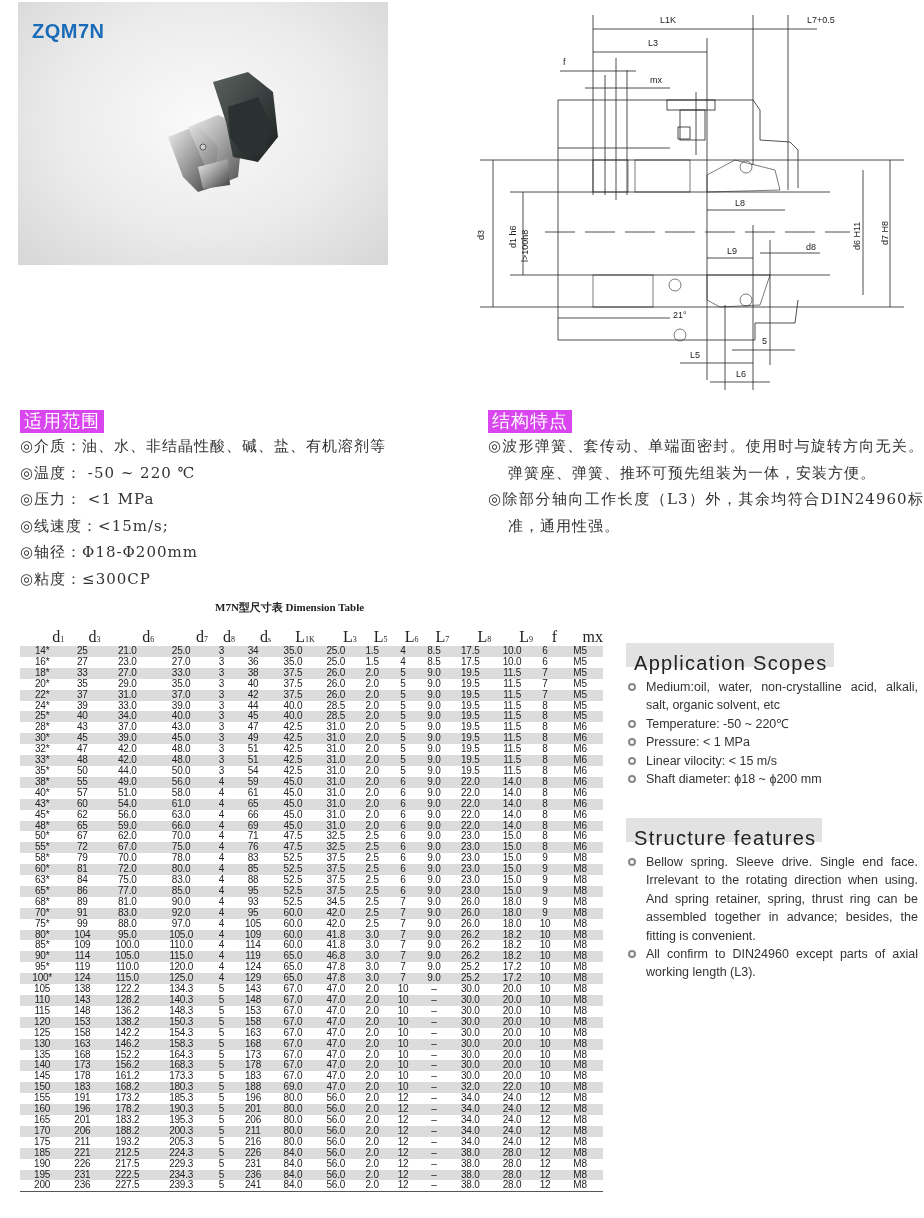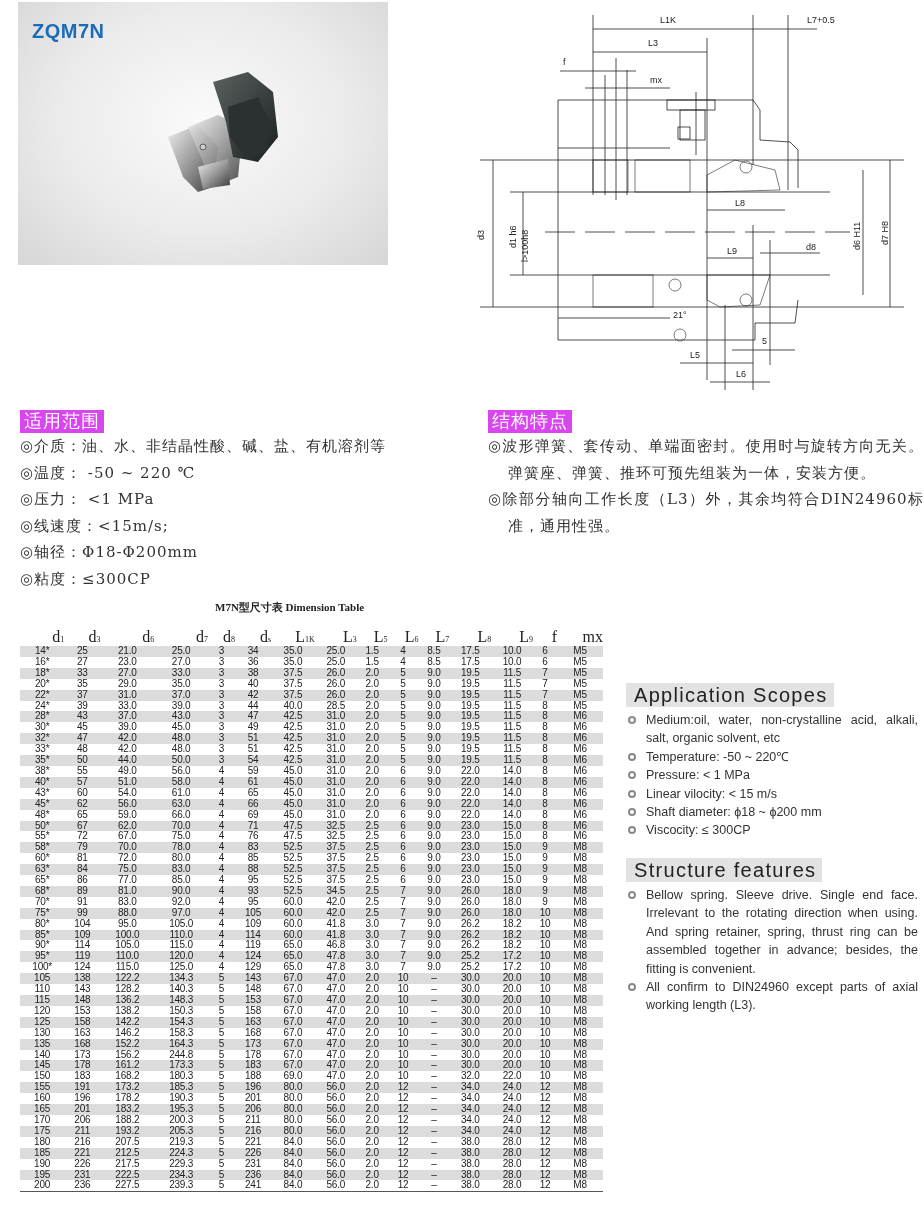--- a/index.html
+++ b/index.html
@@ -14,21 +14,21 @@
   .cn-list li { line-height: 26.5px; letter-spacing: 1px; }
   .cn-list.wrap li { padding-left: 20px; text-indent: -20px; text-align: justify; }
   .table-title { position: absolute; left: 215px; top: 600px; font-family: "Liberation Serif", serif; font-size: 11px; font-weight: bold; color: #222; }
   table.dim { position: absolute; left: 20px; top: 627px; width: 583px; border-collapse: collapse; font-size: 10px; color: #222; }
   table.dim th { font-family: "Liberation Serif", serif; font-weight: normal; font-size: 16px; height: 19px; text-align: right; padding: 0; }
   table.dim th sub { font-size: 8px; vertical-align: baseline; }
   table.dim td { height: 10.9px; line-height: 10.9px; padding: 0; text-align: center; letter-spacing: -0.2px; }
   table.dim tbody tr:nth-child(odd) { background: #dcdcdc; }
   table.dim tbody tr:last-child { border-bottom: 1px solid #555; }
   .en { position: absolute; left: 626px; width: 292px; }
-  .en-head { display: inline-block; background: #e2e2e2; font-size: 20px; letter-spacing: 1.3px; padding: 0 6px 0 8px; height: 24px; line-height: 24px; color: #222; margin-top: 40px; }
+  .en-head { display: inline-block; background: #e2e2e2; font-size: 20px; letter-spacing: 1.3px; padding: 8px 6px 0 8px; height: 24px; line-height: 24px; color: #222; }
   .en-list { list-style: none; margin-top: 4px; font-size: 12.5px; color: #333; }
   .en-list li { line-height: 18.4px; padding-left: 20px; position: relative; text-align: justify; }
   .en-list li .bullet { position: absolute; left: 2px; top: 5px; width: 8px; height: 8px; border: 2px solid #888; border-radius: 50%; }
 </style>
 </head>
 <body>
 
 <div class="hero">
   <div class="hero-title">ZQM7N</div>
   <svg class="hero-img" viewBox="0 0 150 135">
@@ -270,20 +270,37 @@
         <td>28.5</td>
         <td>2.0</td>
         <td>5</td>
         <td>9.0</td>
         <td>19.5</td>
         <td>11.5</td>
         <td>8</td>
         <td>M5</td>
       </tr>
       <tr>
+        <td>25*</td>
+        <td>40</td>
+        <td>34.0</td>
+        <td>40.0</td>
+        <td>3</td>
+        <td>45</td>
+        <td>40.0</td>
+        <td>28.5</td>
+        <td>2.0</td>
+        <td>5</td>
+        <td>9.0</td>
+        <td>19.5</td>
+        <td>11.5</td>
+        <td>8</td>
+        <td>M5</td>
+      </tr>
+      <tr>
         <td>28*</td>
         <td>43</td>
         <td>37.0</td>
         <td>43.0</td>
         <td>3</td>
         <td>47</td>
         <td>42.5</td>
         <td>31.0</td>
         <td>2.0</td>
         <td>5</td>
@@ -800,21 +817,21 @@
         <td>–</td>
         <td>30.0</td>
         <td>20.0</td>
         <td>10</td>
         <td>M8</td>
       </tr>
       <tr>
         <td>140</td>
         <td>173</td>
         <td>156.2</td>
-        <td>244.8</td>
+        <td>168.3</td>
         <td>5</td>
         <td>178</td>
         <td>67.0</td>
         <td>47.0</td>
         <td>2.0</td>
         <td>10</td>
         <td>–</td>
         <td>30.0</td>
         <td>20.0</td>
         <td>10</td>
@@ -929,37 +946,20 @@
         <td>205.3</td>
         <td>5</td>
         <td>216</td>
         <td>80.0</td>
         <td>56.0</td>
         <td>2.0</td>
         <td>12</td>
         <td>–</td>
         <td>34.0</td>
         <td>24.0</td>
-        <td>12</td>
-        <td>M8</td>
-      </tr>
-      <tr>
-        <td>180</td>
-        <td>216</td>
-        <td>207.5</td>
-        <td>219.3</td>
-        <td>5</td>
-        <td>221</td>
-        <td>84.0</td>
-        <td>56.0</td>
-        <td>2.0</td>
-        <td>12</td>
-        <td>–</td>
-        <td>38.0</td>
-        <td>28.0</td>
         <td>12</td>
         <td>M8</td>
       </tr>
       <tr>
         <td>185</td>
         <td>221</td>
         <td>212.5</td>
         <td>224.3</td>
         <td>5</td>
         <td>226</td>
@@ -1028,21 +1028,20 @@
 </table>
 
 <div class="en" style="top:643px;">
   <div class="en-head">Application Scopes</div>
   <ul class="en-list">
     <li><span class="bullet"></span><span>Medium:oil, water, non-crystalline acid, alkali, salt, organic solvent, etc</span></li>
     <li><span class="bullet"></span><span>Temperature: -50 ~ 220℃</span></li>
     <li><span class="bullet"></span><span>Pressure: &lt; 1 MPa</span></li>
     <li><span class="bullet"></span><span>Linear vilocity: &lt; 15 m/s</span></li>
     <li><span class="bullet"></span><span>Shaft diameter: ϕ18 ~ ϕ200 mm</span></li>
-    <li><span class="bullet"></span><span>Viscocity: ≤ 300CP</span></li>
   </ul>
 </div>
 
 <div class="en" style="top:818px;">
   <div class="en-head">Structure features</div>
   <ul class="en-list">
     <li><span class="bullet"></span><span>Bellow spring. Sleeve drive. Single end face. Irrelevant to the rotating direction when using. And spring retainer, spring, thrust ring can be assembled together in advance; besides, the fitting is convenient.</span></li>
     <li><span class="bullet"></span><span>All confirm to DIN24960 except parts of axial working length (L3).</span></li>
   </ul>
 </div>

